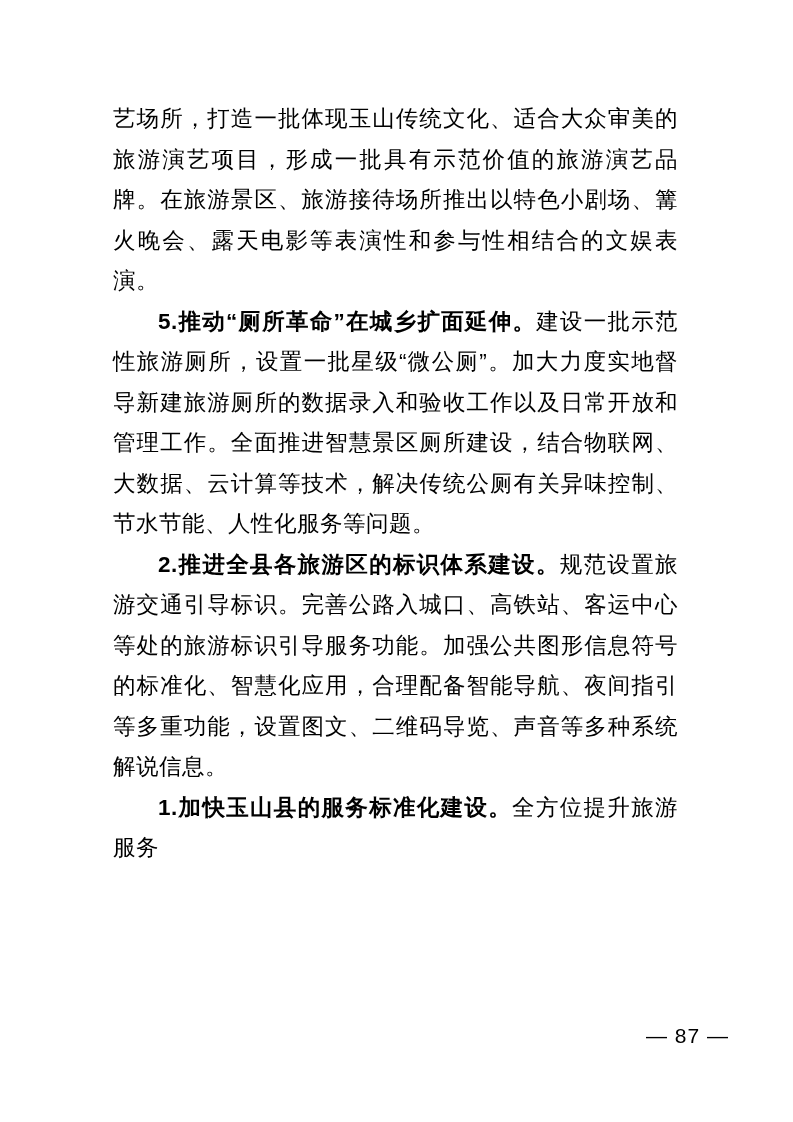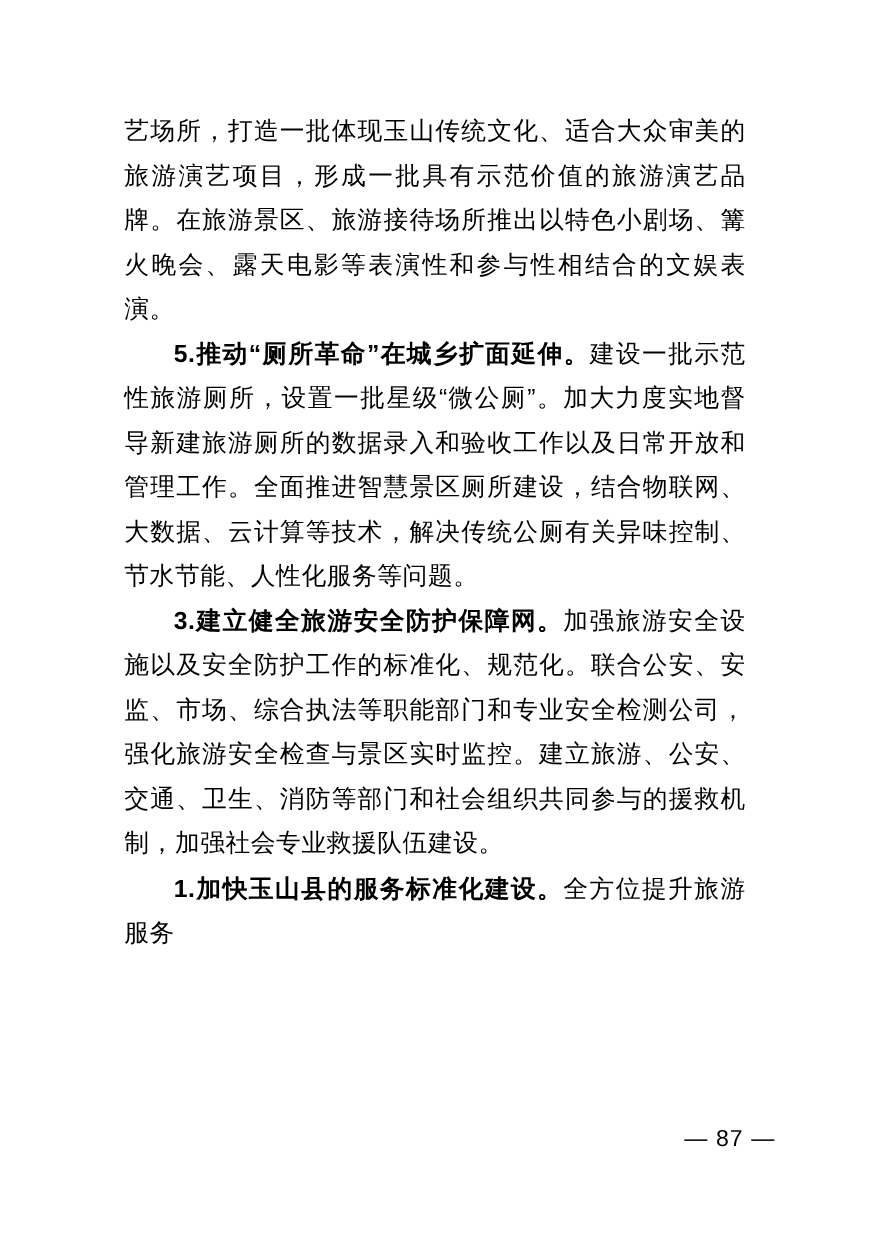--- a/index.html
+++ b/index.html
@@ -39,21 +39,21 @@
   }
   .heading {
     font-weight: bold;
   }
   .lead {
     font-weight: bold;
   }
   .page-number {
     position: absolute;
     top: 1022px;
-    right: 128px;
+    right: 104px;
     font-size: 21px;
     line-height: 28px;
     letter-spacing: 1px;
     color: #000000;
   }
 </style>
 </head>
 <body>
 
 <div class="page">
@@ -61,24 +61,24 @@
 
     <p class="first">
       <span>艺场所，打造一批体现玉山传统文化、适合大众审美的旅游演艺项目，形成一批具有示范价值的旅游演艺品牌。在旅游景区、旅游接待场所推出以特色小剧场、篝火晚会、露天电影等表演性和参与性相结合的文娱表演。</span>
     </p>
 
 
     <p>
       <span class="lead">5.推动“厕所革命”在城乡扩面延伸。</span><span>建设一批示范性旅游厕所，设置一批星级“微公厕”。加大力度实地督导新建旅游厕所的数据录入和验收工作以及日常开放和管理工作。全面推进智慧景区厕所建设，结合物联网、大数据、云计算等技术，解决传统公厕有关异味控制、节水节能、人性化服务等问题。</span>
     </p>
 
+    <p>
+      <span class="lead">2.推进全县各旅游区的标识体系建设。</span><span>规范设置旅游交通引导标识。完善公路入城口、高铁站、客运中心等处的旅游标识引导服务功能。加强公共图形信息符号的标准化、智慧化应用，合理配备智能导航、夜间指引等多重功能，设置图文、二维码导览、声音等多种系统解说信息。</span>
+    </p>
 
-    <p>
-      <span class="lead">3.建立健全旅游安全防护保障网。</span><span>加强旅游安全设施以及安全防护工作的标准化、规范化。联合公安、安监、市场、综合执法等职能部门和专业安全检测公司，强化旅游安全检查与景区实时监控。建立旅游、公安、交通、卫生、消防等部门和社会组织共同参与的援救机制，加强社会专业救援队伍建设。</span>
-    </p>
 
     <p>
       <span class="lead">1.加快玉山县的服务标准化建设。</span><span>全方位提升旅游服务</span>
     </p>
 
   </div>
 
   <div class="page-number">— 87 —</div>
 </div>
 

